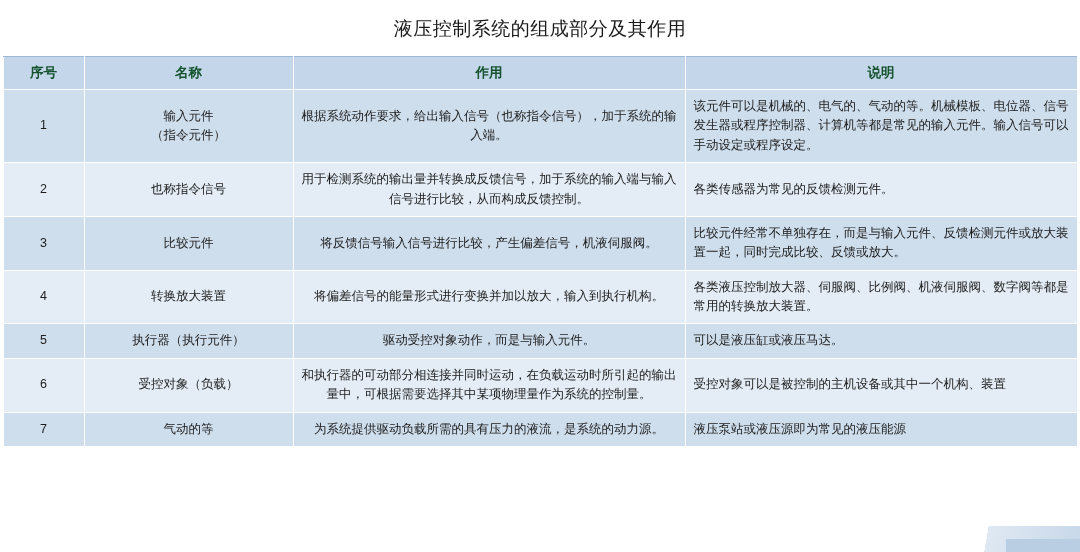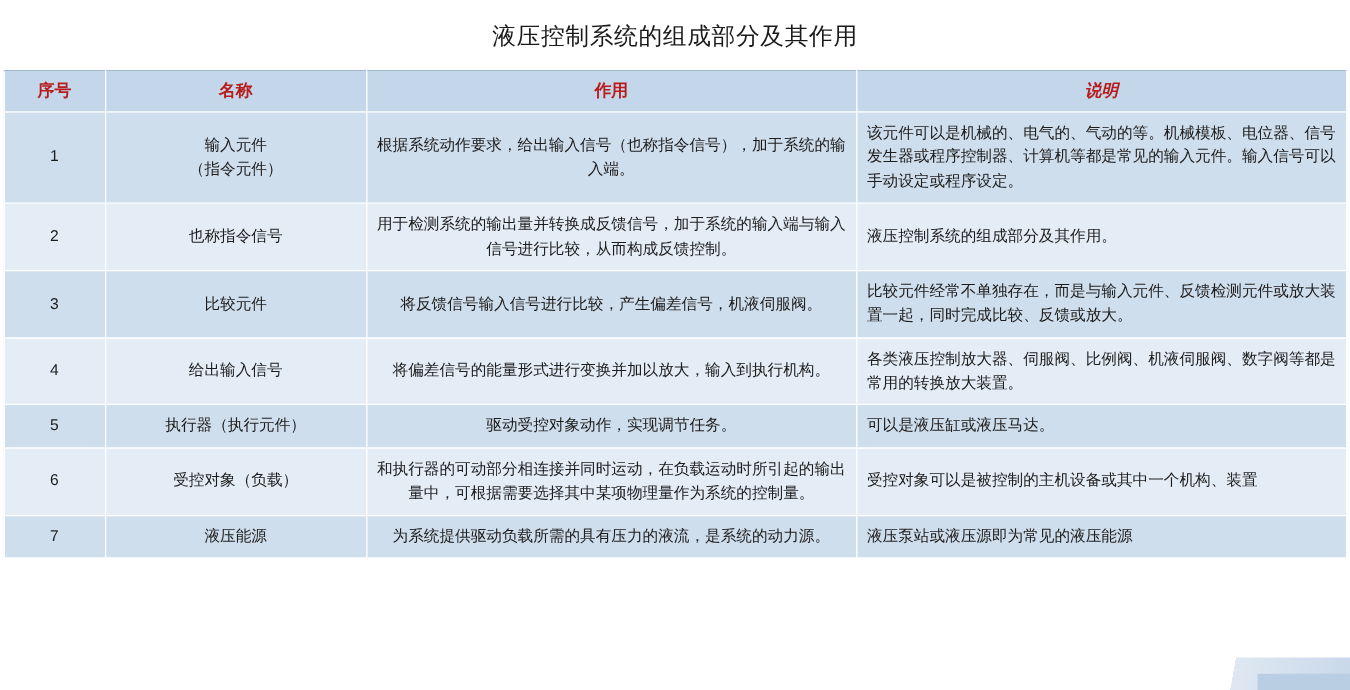--- a/index.html
+++ b/index.html
@@ -30,21 +30,21 @@
     font-family: "Liberation Serif", serif;
   }
   table.data-table {
     border-collapse: collapse;
     width: 1038px;
     margin: 0 auto;
     table-layout: fixed;
   }
   table.data-table th {
     background: #c3d6ea;
-    color: #b91c1c;
+    color: #14532d;
     font-size: 13.5px;
     font-weight: bold;
     text-align: center;
     padding: 7px 4px;
     border: 1px solid #ffffff;
     border-top: 1px solid #9fb9d4;
   }
   table.data-table td {
     border: 1px solid #ffffff;
     font-size: 12.5px;
@@ -67,21 +67,21 @@
     text-align: center;
     width: 383px;
   }
   td.col-desc {
     text-align: left;
     width: 383px;
   }
   th.col-idx { width: 72px; }
   th.col-name { width: 200px; }
   th.col-role { width: 383px; }
-  th.col-desc { width: 383px; font-style: italic; }
+  th.col-desc { width: 383px; }
   .corner-accent {
     position: absolute;
     right: 0;
     bottom: 0;
     width: 150px;
     height: 26px;
     background: linear-gradient(100deg, #ffffff 0%, #ffffff 38%, #dfe8f2 38%, #c8d8ea 100%);
     pointer-events: none;
   }
   .corner-accent2 {
@@ -114,49 +114,49 @@
       <tr class="odd">
         <td class="col-idx">1</td>
         <td class="col-name">输入元件<br>（指令元件）</td>
         <td class="col-role">根据系统动作要求，给出输入信号（也称指令信号），加于系统的输入端。</td>
         <td class="col-desc">该元件可以是机械的、电气的、气动的等。机械模板、电位器、信号发生器或程序控制器、计算机等都是常见的输入元件。输入信号可以手动设定或程序设定。</td>
       </tr>
       <tr class="even">
         <td class="col-idx">2</td>
         <td class="col-name">也称指令信号</td>
         <td class="col-role">用于检测系统的输出量并转换成反馈信号，加于系统的输入端与输入信号进行比较，从而构成反馈控制。</td>
-        <td class="col-desc">液压控制系统的组成部分及其作用。</td>
+        <td class="col-desc">各类传感器为常见的反馈检测元件。</td>
       </tr>
       <tr class="odd">
         <td class="col-idx">3</td>
         <td class="col-name">比较元件</td>
         <td class="col-role">将反馈信号输入信号进行比较，产生偏差信号，机液伺服阀。</td>
         <td class="col-desc">比较元件经常不单独存在，而是与输入元件、反馈检测元件或放大装置一起，同时完成比较、反馈或放大。</td>
       </tr>
       <tr class="even">
         <td class="col-idx">4</td>
-        <td class="col-name">给出输入信号</td>
+        <td class="col-name">转换放大装置</td>
         <td class="col-role">将偏差信号的能量形式进行变换并加以放大，输入到执行机构。</td>
         <td class="col-desc">各类液压控制放大器、伺服阀、比例阀、机液伺服阀、数字阀等都是常用的转换放大装置。</td>
       </tr>
       <tr class="odd">
         <td class="col-idx">5</td>
         <td class="col-name">执行器（执行元件）</td>
-        <td class="col-role">驱动受控对象动作，实现调节任务。</td>
+        <td class="col-role">驱动受控对象动作，而是与输入元件。</td>
         <td class="col-desc">可以是液压缸或液压马达。</td>
       </tr>
       <tr class="even">
         <td class="col-idx">6</td>
         <td class="col-name">受控对象（负载）</td>
         <td class="col-role">和执行器的可动部分相连接并同时运动，在负载运动时所引起的输出量中，可根据需要选择其中某项物理量作为系统的控制量。</td>
         <td class="col-desc">受控对象可以是被控制的主机设备或其中一个机构、装置</td>
       </tr>
       <tr class="odd">
         <td class="col-idx">7</td>
-        <td class="col-name">液压能源</td>
+        <td class="col-name">气动的等</td>
         <td class="col-role">为系统提供驱动负载所需的具有压力的液流，是系统的动力源。</td>
         <td class="col-desc">液压泵站或液压源即为常见的液压能源</td>
       </tr>
     </tbody>
   </table>
 
   <div class="corner-accent"></div>
   <div class="corner-accent2"></div>
 </div>
 

